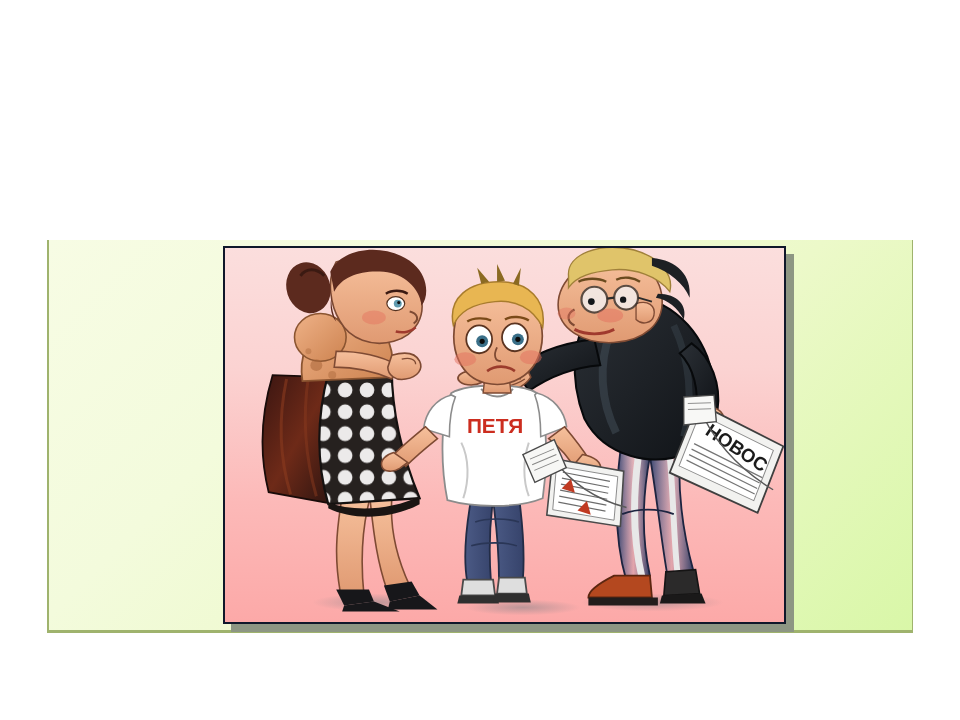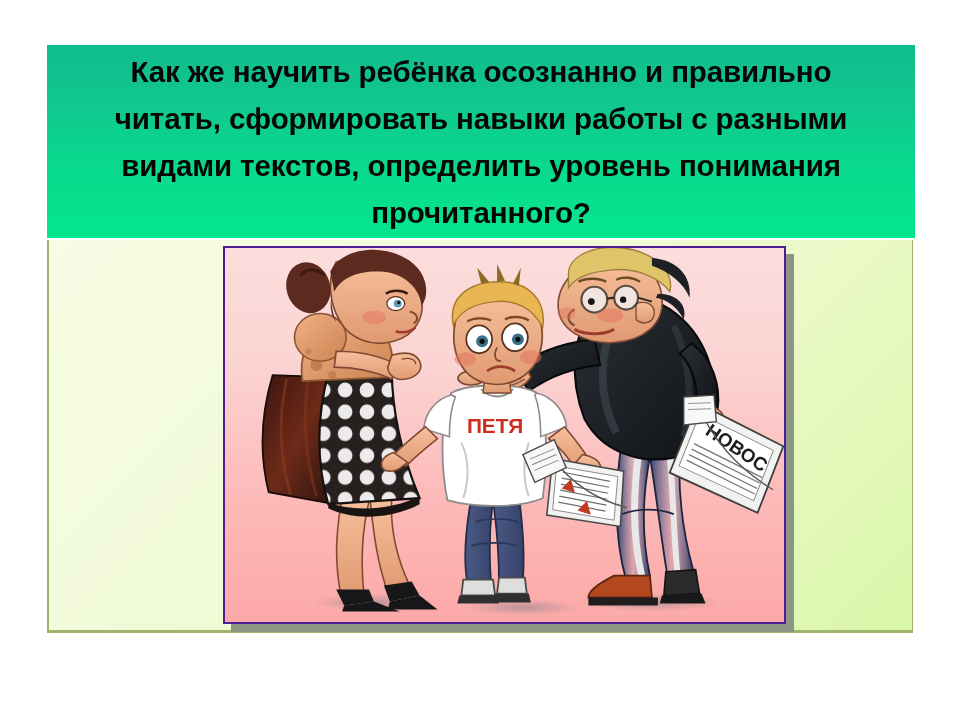--- a/index.html
+++ b/index.html
@@ -68,21 +68,21 @@
     width: 563px;
     height: 378px;
     background: #8d9683;
   }
   #picture-frame {
     position: absolute;
     left: 223px;
     top: 246px;
     width: 563px;
     height: 378px;
-    border: 2px solid #4c1d95;
+    border: 2px solid #0f172a;
     box-sizing: border-box;
     overflow: hidden;
     background: #f9c8c6;
   }
   #picture-canvas {
     position: absolute;
     inset: 0;
     background: linear-gradient(180deg, #fbdedd 0%, #fbd3d2 32%, #fcb9b8 68%, #fca9a8 100%);
   }
 
@@ -90,26 +90,20 @@
   .art { position: absolute; inset: 0; }
 
   
   .nosel { user-select: none; }
 </style>
 </head>
 <body>
 
 <div id="slide">
 
-  <div id="title-banner">
-    <div id="title-text" class="nosel">Как же научить ребёнка осознанно и правильно
-читать, сформировать навыки работы с разными
-видами текстов, определить уровень понимания
-прочитанного?</div>
-  </div>
 
   <div id="content-panel"></div>
 
   <div id="picture-shadow"></div>
 
   <div id="picture-frame">
     <div id="picture-canvas"></div>
 
     <svg class="art" viewBox="0 0 563 378" preserveAspectRatio="none">
       <defs>

